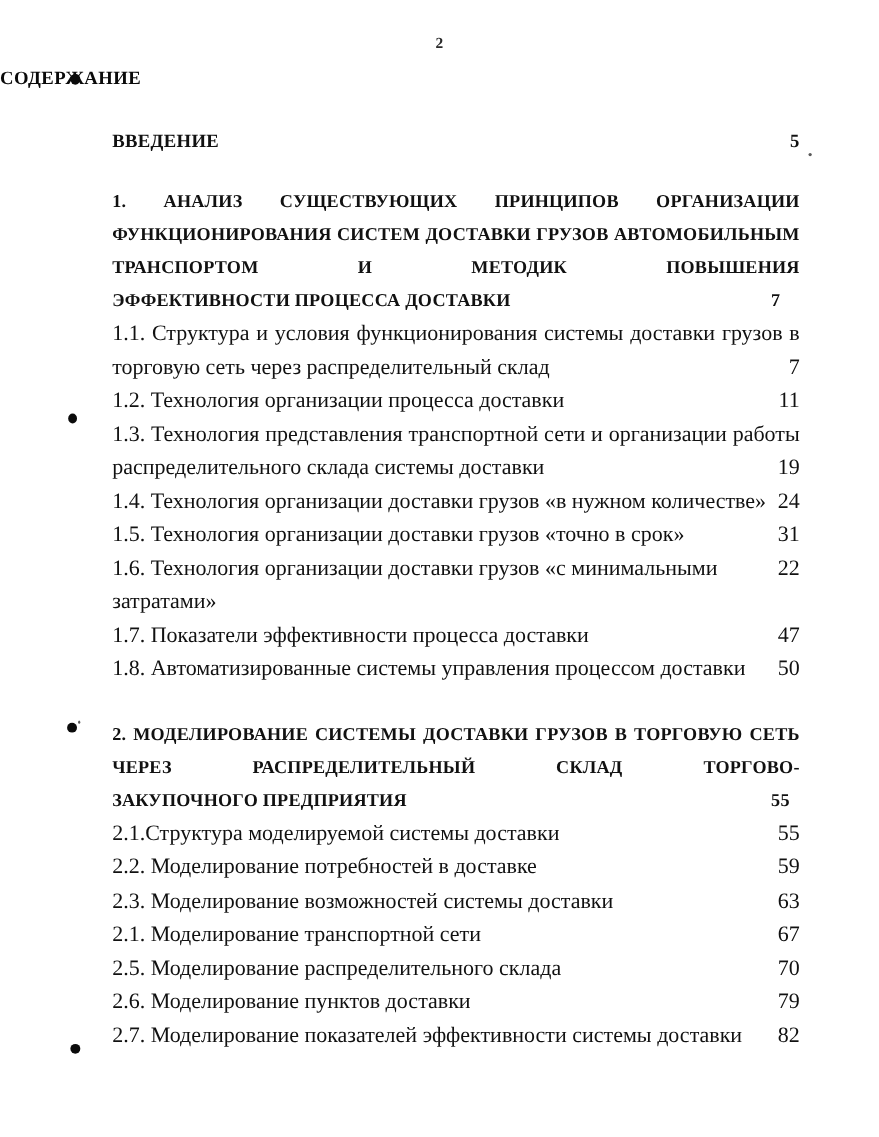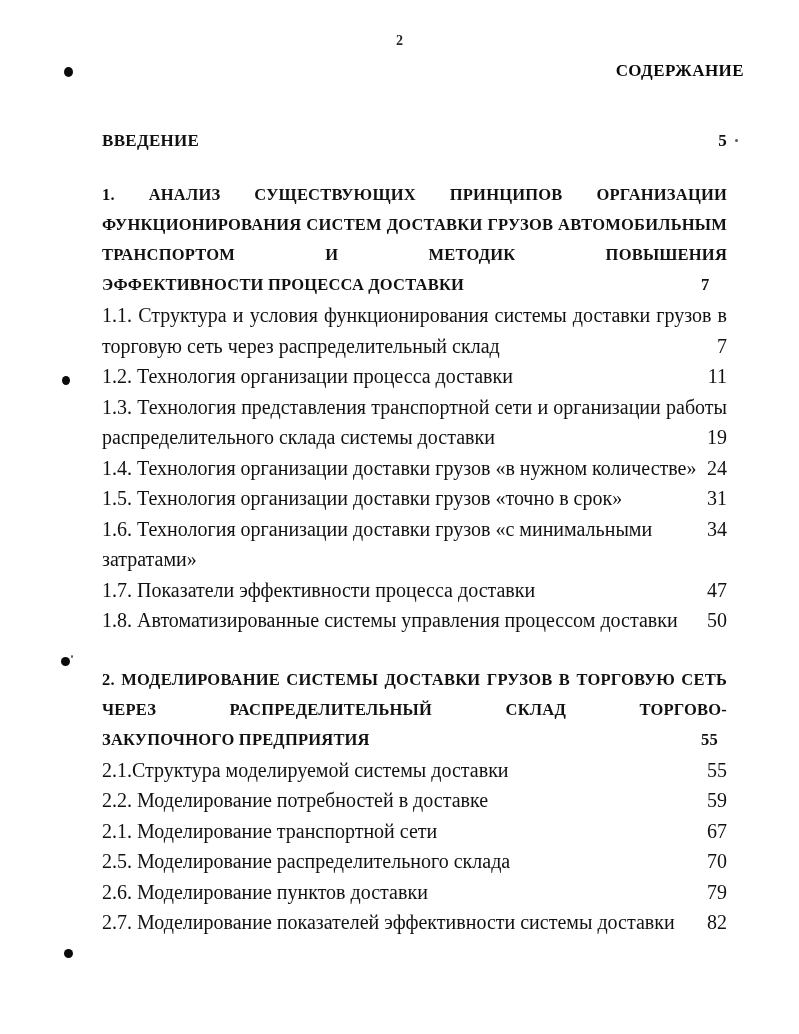--- a/index.html
+++ b/index.html
@@ -28,21 +28,21 @@
     font-weight: bold;
     color: #2a2a2a;
   }
 
   
   .doc-title {
     position: absolute;
     top: 61px;
     left: 0;
     width: 744px;
-    text-align: right;
+    text-align: left;
     font-size: 17px;
     font-weight: bold;
     letter-spacing: 0.4px;
     color: #0a0a0a;
   }
 
   
   .content {
     position: absolute;
     left: 102px;
@@ -60,21 +60,21 @@
     flex: 1 1 auto;
   }
   .toc-page {
     flex: 0 0 auto;
     text-align: right;
     white-space: nowrap;
   }
 
   
   .intro {
-    margin-top: 16px;
+    margin-top: 4px;
     font-size: 17px;
     font-weight: bold;
     letter-spacing: 0.3px;
     align-items: flex-end;
   }
   .intro .toc-page {
     font-size: 17px;
     font-weight: bold;
     min-width: 26px;
   }
@@ -186,21 +186,21 @@
       <span class="toc-page">24</span>
     </div>
 
     <div class="entry toc-row">
       <span class="toc-text">1.5. Технология организации доставки грузов «точно в срок»</span>
       <span class="toc-page">31</span>
     </div>
 
     <div class="entry toc-row">
       <span class="toc-text">1.6. Технология организации доставки грузов «с минимальными затратами»</span>
-      <span class="toc-page">34</span>
+      <span class="toc-page">22</span>
     </div>
 
     <div class="entry toc-row">
       <span class="toc-text">1.7. Показатели эффективности процесса доставки</span>
       <span class="toc-page">47</span>
     </div>
 
     <div class="entry toc-row">
       <span class="toc-text">1.8. Автоматизированные системы управления процессом доставки</span>
       <span class="toc-page">50</span>
@@ -220,20 +220,24 @@
     <div class="entry toc-row">
       <span class="toc-text">2.1.Структура моделируемой системы доставки</span>
       <span class="toc-page">55</span>
     </div>
 
     <div class="entry toc-row">
       <span class="toc-text">2.2. Моделирование потребностей в доставке</span>
       <span class="toc-page">59</span>
     </div>
 
+    <div class="entry toc-row">
+      <span class="toc-text">2.3. Моделирование возможностей системы доставки</span>
+      <span class="toc-page">63</span>
+    </div>
 
     <div class="entry toc-row">
       <span class="toc-text">2.1. Моделирование транспортной сети</span>
       <span class="toc-page">67</span>
     </div>
 
     <div class="entry toc-row">
       <span class="toc-text">2.5. Моделирование распределительного склада</span>
       <span class="toc-page">70</span>
     </div>

